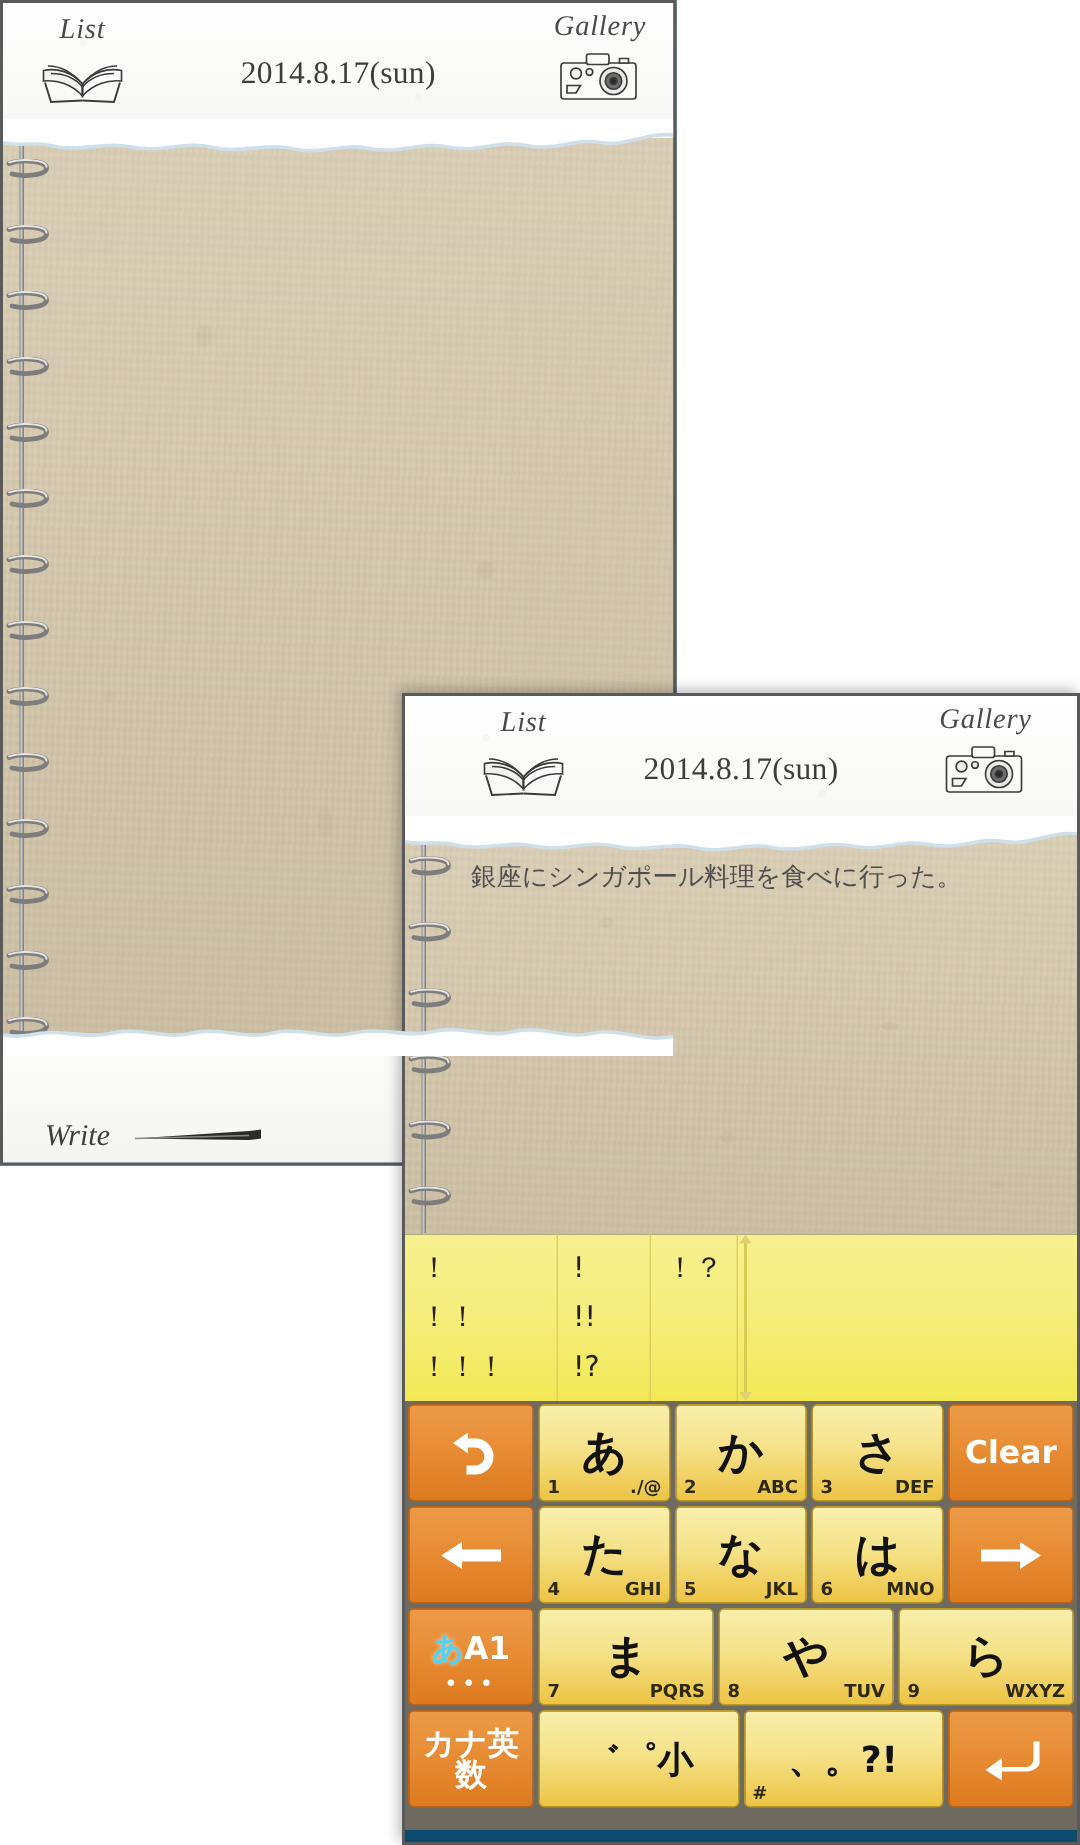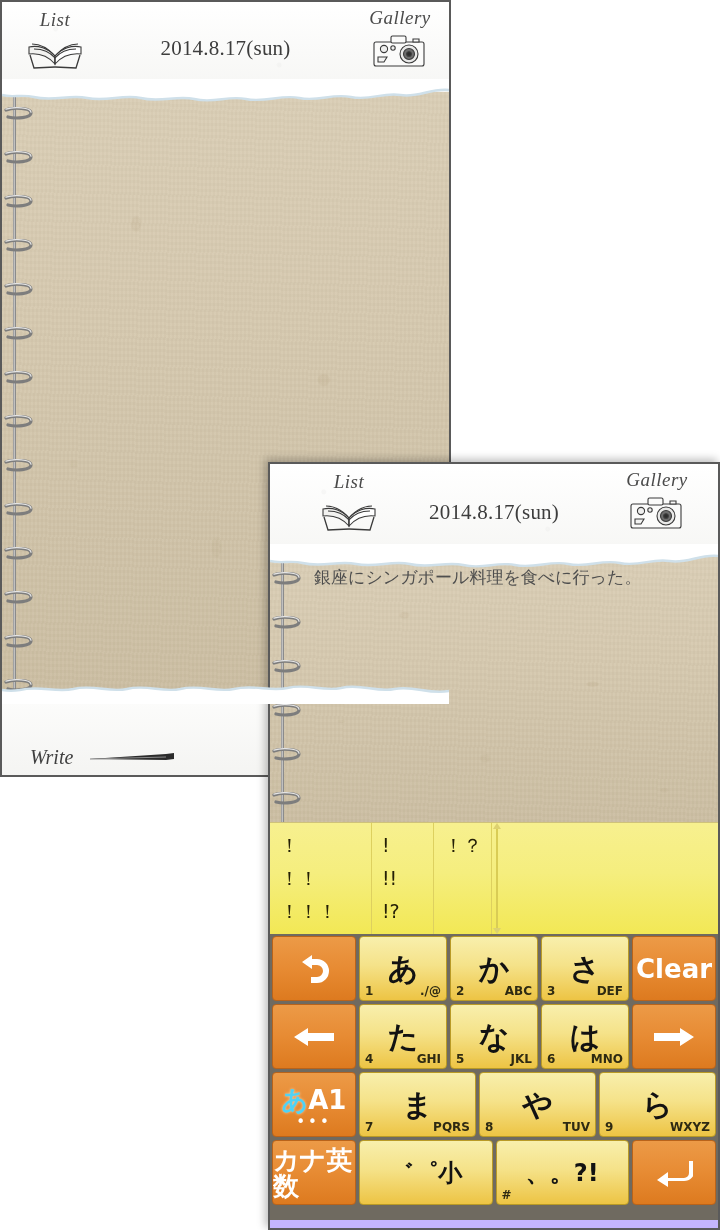--- a/index.html
+++ b/index.html
@@ -1,20 +1,20 @@
 <!DOCTYPE html>
 <html><head>
 <meta charset="utf-8">
 <style>
   html,body{margin:0;padding:0;background:#ffffff;}
   body{width:720px;height:1230px;position:relative;overflow:hidden;
        font-family:"Liberation Sans","DejaVu Sans",sans-serif;}
 
   
-  .phone{position:absolute;background:#c4b5fd;border:2px solid #5a5a5a;
+  .phone{position:absolute;background:#0c4a6e;border:2px solid #5a5a5a;
          box-sizing:border-box;overflow:hidden;}
   #phone-back{left:0;top:0;width:451px;height:777px;}
   #phone-front{left:268px;top:462px;width:452px;height:768px;box-shadow:-3px -3px 8px rgba(0,0,0,.25);}
 
   
   .header{position:relative;width:100%;box-sizing:border-box;
           background:
             radial-gradient(circle at 12% 30%, rgba(0,0,0,.022) 0 2px, transparent 3px),
             radial-gradient(circle at 62% 70%, rgba(0,0,0,.02) 0 2px, transparent 3px),
             linear-gradient(#ffffff,#f6f6f4);}
@@ -60,21 +60,21 @@
         repeating-linear-gradient(2deg, rgba(255,255,255,.035) 0 3px, rgba(0,0,0,.01) 3px 6px);
       opacity:.75;}
 
   
   .spiral{position:absolute;left:0;top:0;bottom:0;width:34px;z-index:3;}
   .spiral .rod{position:absolute;left:11px;top:0;bottom:0;width:3px;
                background:linear-gradient(90deg,#8b8b8b,#c8c8c8 45%,#707070);}
   .ring{position:absolute;left:2px;width:30px;height:13px;}
 
   
-  .note{position:absolute;left:44px;right:16px;top:12px;z-index:2;}
+  .note{position:absolute;left:44px;right:16px;top:20px;z-index:2;}
   .note-line{font-family:"DejaVu Sans","Liberation Sans",sans-serif;
              font-size:17px;color:#4e4e4e;line-height:1;margin-bottom:22px;
              position:relative;white-space:nowrap;}
   .caret{display:inline-block;width:2px;height:22px;background:#4a4a4a;
          vertical-align:-5px;margin-left:1px;}
 
   
   .footer{position:relative;width:100%;height:85px;
           background:linear-gradient(#fdfdfc,#f4f4f2);}
   .foot-item{position:absolute;bottom:8px;font-family:"Liberation Serif","DejaVu Serif",serif;
@@ -106,21 +106,21 @@
   .krow{display:flex;gap:3px;margin-bottom:3px;}
   .krow:last-child{margin-bottom:12px;}
   .key{position:relative;box-sizing:border-box;height:65px;border-radius:4px;
        display:flex;align-items:center;justify-content:center;
        font-family:"DejaVu Sans","Liberation Sans",sans-serif;overflow:hidden;}
   .key.side{width:84px;background:linear-gradient(180deg,#ec9a47 0%,#e78b33 50%,#dd7a1f 100%);
             border:1px solid #b9631a;color:#fff;}
   .key.main{flex:1;background:linear-gradient(180deg,#f8efac 0%,#f5e289 45%,#edc444 100%);
             border:1px solid #b99a26;color:#121212;}
   .key-glyph{font-size:30px;font-weight:bold;line-height:1;}
-  .key.side .key-glyph{font-size:26px;font-weight:bold;}
+  .key.side .key-glyph{font-size:21px;font-weight:bold;text-align:center;}
   .key .sub-l{position:absolute;left:5px;bottom:2px;font-size:12px;font-weight:bold;color:#2e2a12;}
   .key .sub-r{position:absolute;right:5px;bottom:2px;font-size:12px;font-weight:bold;color:#2e2a12;}
   .key.small .key-glyph{font-size:24px;}
   .kana-a{color:#4fd2f5;text-shadow:0 0 3px rgba(255,255,255,.6);}
   .dots{position:absolute;bottom:6px;left:0;right:0;text-align:center;
         font-size:15px;letter-spacing:3px;color:#fff;line-height:1;}
   .svgicon{display:block;}
 </style>
 </head>
 <body>

